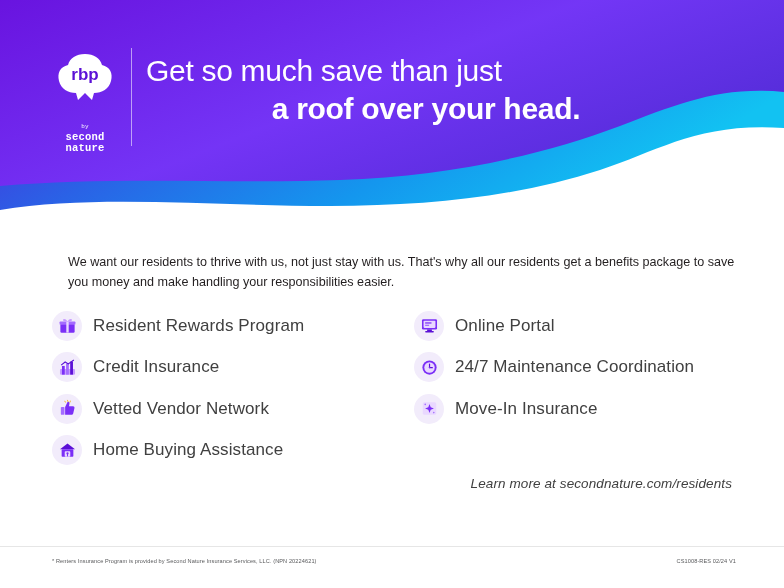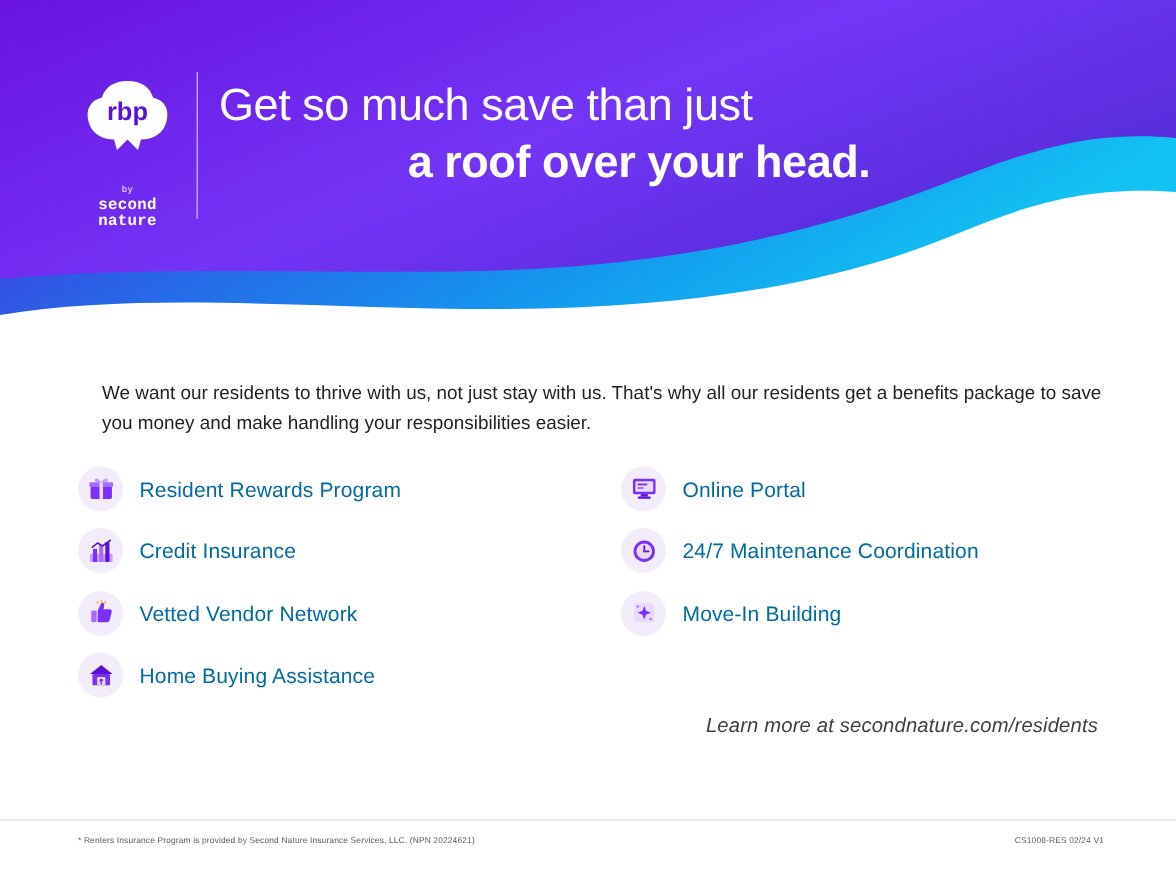--- a/index.html
+++ b/index.html
@@ -125,22 +125,22 @@
     height: 30px;
     border-radius: 50%;
     background: #f2ecfb;
     display: flex;
     align-items: center;
     justify-content: center;
     flex: 0 0 30px;
   }
   .benefit .icon svg { display: block; }
   .benefit .label {
-    color: #0369a1;
-    font-size: 14px;
+    color: #404040;
+    font-size: 17px;
     letter-spacing: .1px;
   }
 
   .cta {
     position: absolute;
     left: 0;
     top: 476px;
     width: 732px;
     text-align: right;
     color: #404040;
@@ -293,21 +293,21 @@
 
     <div class="benefit">
       <span class="icon">
         <svg width="19" height="19" viewBox="0 0 24 24">
           <rect x="3.5" y="4" width="17" height="16" rx="2" fill="#e9d8ff"></rect>
           <path d="M12 6.4 L13.5 10.4 L17.6 12 L13.5 13.6 L12 17.6 L10.5 13.6 L6.4 12 L10.5 10.4 Z" fill="#7b2ff7"></path>
           <circle cx="6.6" cy="6.8" r="1" fill="#a46bff"></circle>
           <circle cx="17.4" cy="17.2" r="1" fill="#a46bff"></circle>
         </svg>
       </span>
-      <span class="label">Move-In Building</span>
+      <span class="label">Move-In Insurance</span>
     </div>
 
     <div class="benefit">
       <span class="icon">
         <svg width="19" height="19" viewBox="0 0 24 24">
           <path d="M12 3 L21.5 10.5 H2.5 Z" fill="#5b10d6"></path>
           <rect x="4.6" y="10.5" width="14.8" height="9.5" rx="1" fill="#7b2ff7"></rect>
           <rect x="8.5" y="13" width="7" height="7" rx="1" fill="#e9d8ff"></rect>
           <circle cx="12" cy="15.7" r="1.4" fill="#7b2ff7"></circle>
           <rect x="11.4" y="16.4" width="1.2" height="3" fill="#7b2ff7"></rect>

